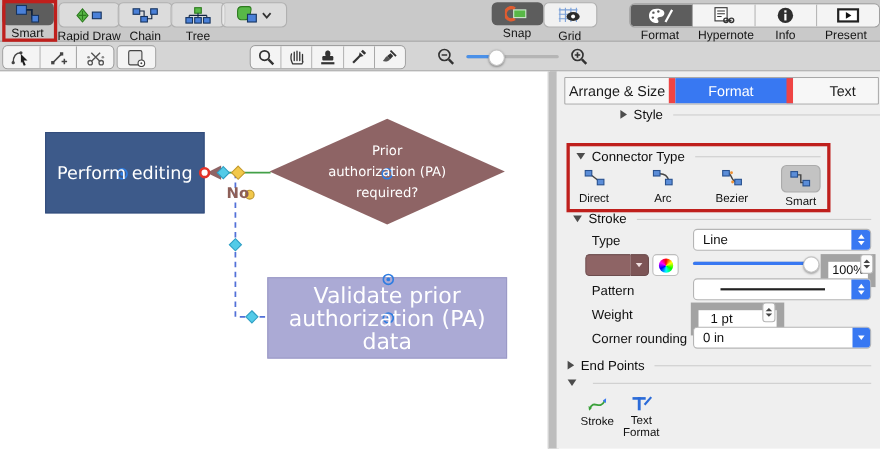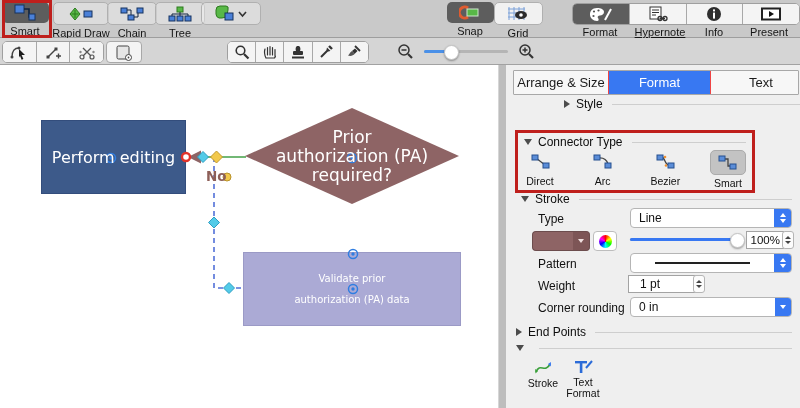--- a/index.html
+++ b/index.html
@@ -33,21 +33,21 @@
   .canvas{left:0;top:65px;width:500px;height:343px;background:#fff;}
   .canvas-divider{left:498px;top:65px;width:8px;height:343px;background:#bdbdbd;border-left:1px solid #d6d6d6;border-right:1px solid #dcdcdc;}
   .shape-text{position:absolute;color:#fff;text-align:center;display:flex;flex-direction:column;justify-content:center;
               font-family:"DejaVu Sans",sans-serif;z-index:3;}
   .proc-rect{position:absolute;z-index:1;}
   svg.overlay{position:absolute;left:0;top:0;z-index:2;}
 
   
   .panel{left:506px;top:65px;width:294px;height:343px;background:#efefef;}
   .tabbar{position:absolute;display:flex;border:1px solid #a8a8a8;border-radius:1px;overflow:hidden;height:23px;}
-  .tab{display:flex;align-items:center;justify-content:center;font-size:13px;color:#1b1b1b;background:#f7f7f7;border-right:1px solid #ef4444;}
+  .tab{display:flex;align-items:center;justify-content:center;font-size:13px;color:#1b1b1b;background:#f7f7f7;border-right:6px solid #ef4444;}
   .tab:last-child{border-right:none;padding-left:13px;}
   .tab.sel{background:#3878f2;color:#fff;}
 
   .sec-head{position:absolute;display:flex;align-items:center;font-size:12px;color:#0d0d0d;}
   .tri-r{width:0;height:0;border-top:4px solid transparent;border-bottom:4px solid transparent;border-left:6px solid #4c4c4c;margin-right:6px;}
   .tri-d{width:0;height:0;border-left:4px solid transparent;border-right:4px solid transparent;border-top:6px solid #4c4c4c;margin-right:6px;}
   .sec-line{height:1px;background:#cecece;flex:1;margin-left:9px;}
 
   .ct-row{position:absolute;display:flex;justify-content:space-between;}
   .ct-opt{display:flex;flex-direction:column;align-items:center;width:44px;}
@@ -58,21 +58,21 @@
   .frm-lb{position:absolute;font-size:12px;color:#111;}
   .dropdown{position:absolute;background:#fff;border:1px solid #b5b5b5;border-radius:4px;display:flex;align-items:center;font-size:12px;color:#111;}
   .dd-text{flex:1;padding-left:8px;}
   .stepper-blue{width:17px;align-self:stretch;background:#3878f2;border-radius:0 3px 3px 0;display:flex;flex-direction:column;align-items:center;justify-content:center;gap:2px;}
   .stw-up{width:0;height:0;border-left:3.5px solid transparent;border-right:3.5px solid transparent;border-bottom:4px solid #fff;}
   .stw-dn{width:0;height:0;border-left:3.5px solid transparent;border-right:3.5px solid transparent;border-top:4px solid #fff;}
   .chev-blue{width:16px;align-self:stretch;background:#3878f2;border-radius:0 3px 3px 0;display:flex;align-items:center;justify-content:center;}
   .mini-stepper{position:absolute;width:10px;background:#fcfcfc;border:1px solid #b5b5b5;border-radius:3px;display:flex;flex-direction:column;align-items:center;justify-content:center;gap:2px;}
   .ms-up{width:0;height:0;border-left:3px solid transparent;border-right:3px solid transparent;border-bottom:3.5px solid #444;}
   .ms-dn{width:0;height:0;border-left:3px solid transparent;border-right:3px solid transparent;border-top:3.5px solid #444;}
-  .field{position:absolute;background:#fff;border:1px solid #a3a3a3;font-size:12px;color:#111;display:flex;align-items:center;}
+  .field{position:absolute;background:#fff;border:7px solid #a3a3a3;font-size:12px;color:#111;display:flex;align-items:center;}
 
   .color-well{position:absolute;display:flex;}
   .cw-swatch{width:40px;height:18px;background:#8e6465;border:1px solid #6c4c4d;border-right:none;border-radius:4px 0 0 4px;}
   .cw-chev{width:16px;height:18px;background:#7d5556;border:1px solid #6c4c4d;border-left:none;border-radius:0 4px 4px 0;display:flex;align-items:center;justify-content:center;}
   .cw-wheelbtn{width:22px;height:18px;background:#fff;border:1px solid #bdbdbd;border-radius:4px;margin-left:3px;display:flex;align-items:center;justify-content:center;}
   .wheel{width:13px;height:13px;border-radius:50%;background:conic-gradient(#f00,#ff0,#0f0,#0ff,#00f,#f0f,#f00);}
 
   .msa-item{position:absolute;display:flex;flex-direction:column;align-items:center;}
   .msa-lb{font-size:10.5px;color:#111;margin-top:2px;text-align:center;line-height:11px;width:46px;}
 </style>
@@ -190,21 +190,21 @@
     </svg>
   </div>
   <div class="seg-cell" style="width:56px;">
     <svg width="22" height="16" viewBox="0 0 22 16">
       <rect x="2" y="2.5" width="18" height="11" fill="#fff" stroke="#222" stroke-width="2"></rect>
       <polygon points="9,5 14,8 9,11" fill="#111"></polygon>
     </svg>
   </div>
 </div>
 <span class="abs tb-lb" style="left:600px;top:24px;transform:translateX(-50%);">Format</span>
-<span class="abs tb-lb" style="left:660px;top:24px;transform:translateX(-50%);text-decoration:underline;">Hypernote</span>
+<span class="abs tb-lb" style="left:660px;top:24px;transform:translateX(-50%);">Hypernote</span>
 <span class="abs tb-lb" style="left:714px;top:24px;transform:translateX(-50%);">Info</span>
 <span class="abs tb-lb" style="left:769px;top:24px;transform:translateX(-50%);">Present</span>
 
 <div class="abs row2"></div>
 
 <div class="seg" style="left:2px;top:41px;width:100px;height:20px;">
   <div class="seg-cell" style="width:33px;">
     <svg width="18" height="17" viewBox="0 0 18 17">
       <path d="M2,13 Q2,4 9,4" fill="none" stroke="#444" stroke-width="1.3"></path>
       <circle cx="2" cy="13" r="1.5" fill="#444"></circle>
@@ -325,27 +325,27 @@
         <circle cx="352" cy="93" r="1.7"></circle>
       <circle cx="353" cy="189" r="1.7"></circle>
         <circle cx="353" cy="224" r="1.7"></circle>
     </g>
 
     <circle cx="227" cy="112" r="4" fill="#f2c84b" stroke="#b8912a"></circle>
   </svg>
 
   <div class="shape-text" style="left:41px;top:55px;width:145px;height:74px;font-size:16px;">Perform editing</div>
 
-  <div class="shape-text" style="left:245px;top:43px;width:214px;height:96px;font-size:17px;line-height:19px;">
+  <div class="shape-text" style="left:245px;top:43px;width:214px;height:96px;font-size:12px;line-height:19px;">
     <span>Prior</span>
     <span>authorization (PA)</span>
     <span>required?</span>
   </div>
 
-  <div class="shape-text" style="left:243px;top:187px;width:218px;height:74px;font-size:10px;line-height:21px;">
+  <div class="shape-text" style="left:243px;top:187px;width:218px;height:74px;font-size:20px;line-height:21px;">
     <span>Validate prior</span>
     <span>authorization (PA) data</span>
   </div>
 
   <div class="abs" style="left:206px;top:103px;z-index:3;font-size:13.5px;font-weight:600;color:#8d5f58;font-family:'DejaVu Sans',sans-serif;">No</div>
 </div>
 
 <div class="abs canvas-divider"></div>
 
 <div class="abs panel"></div>

